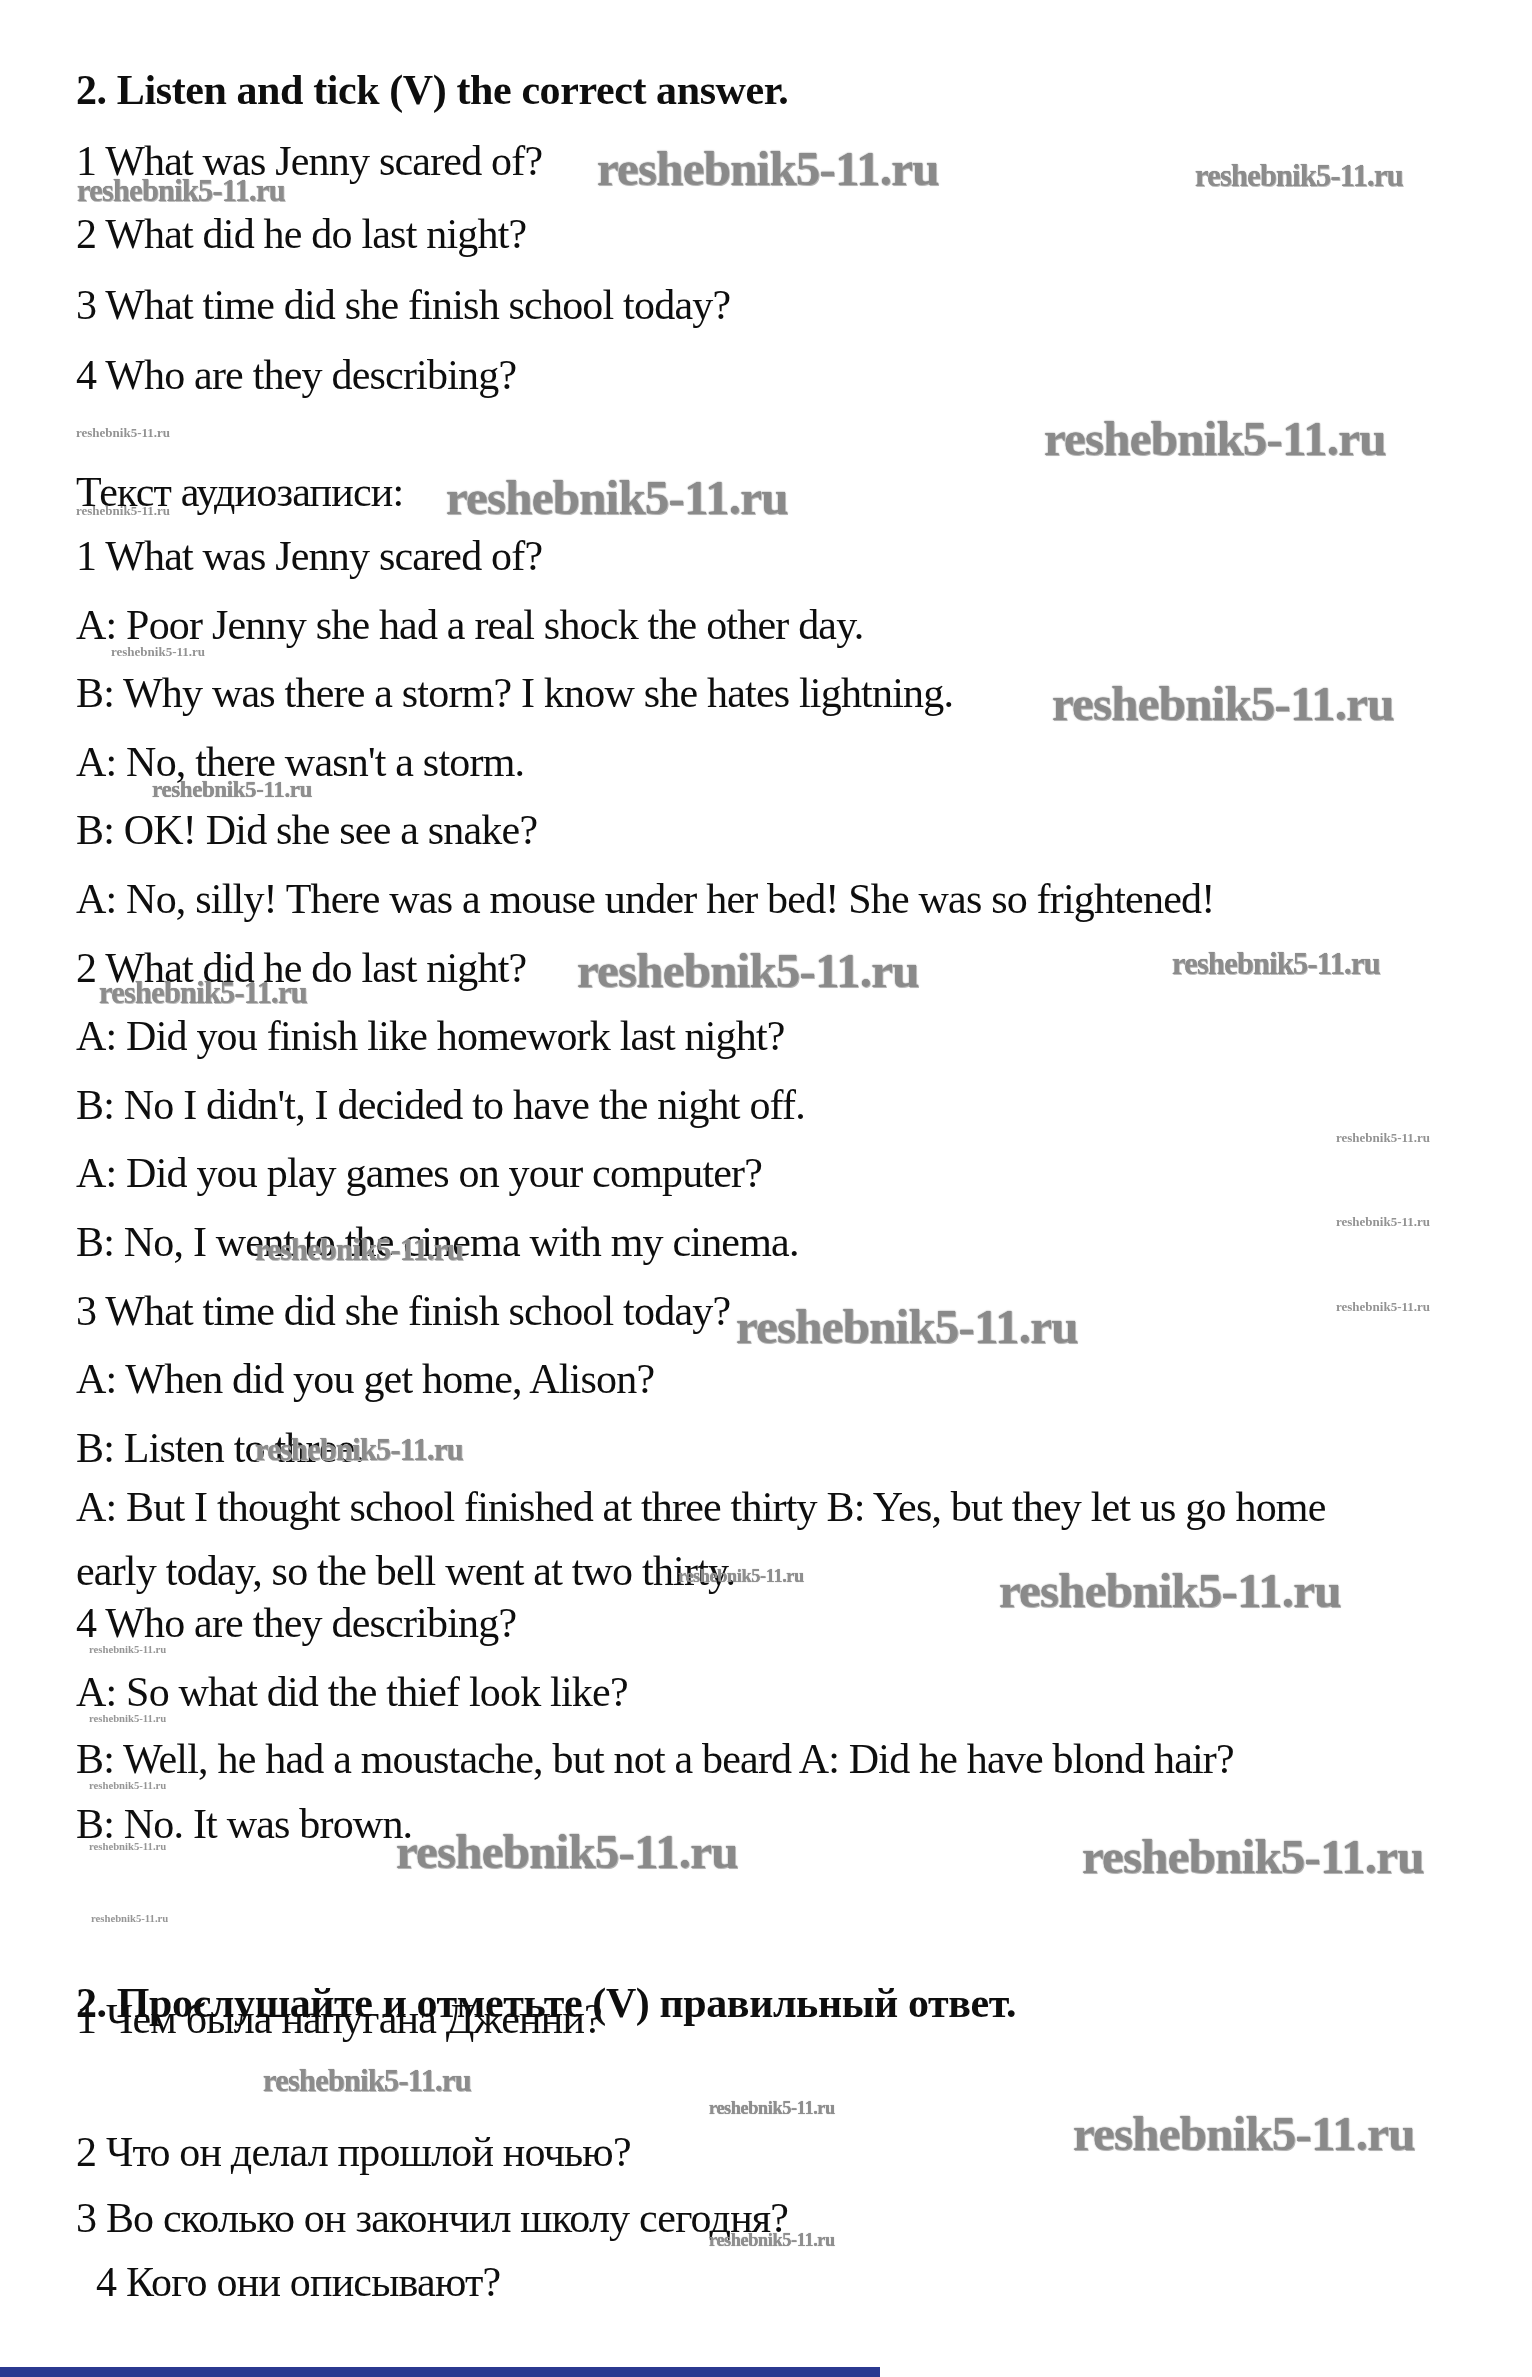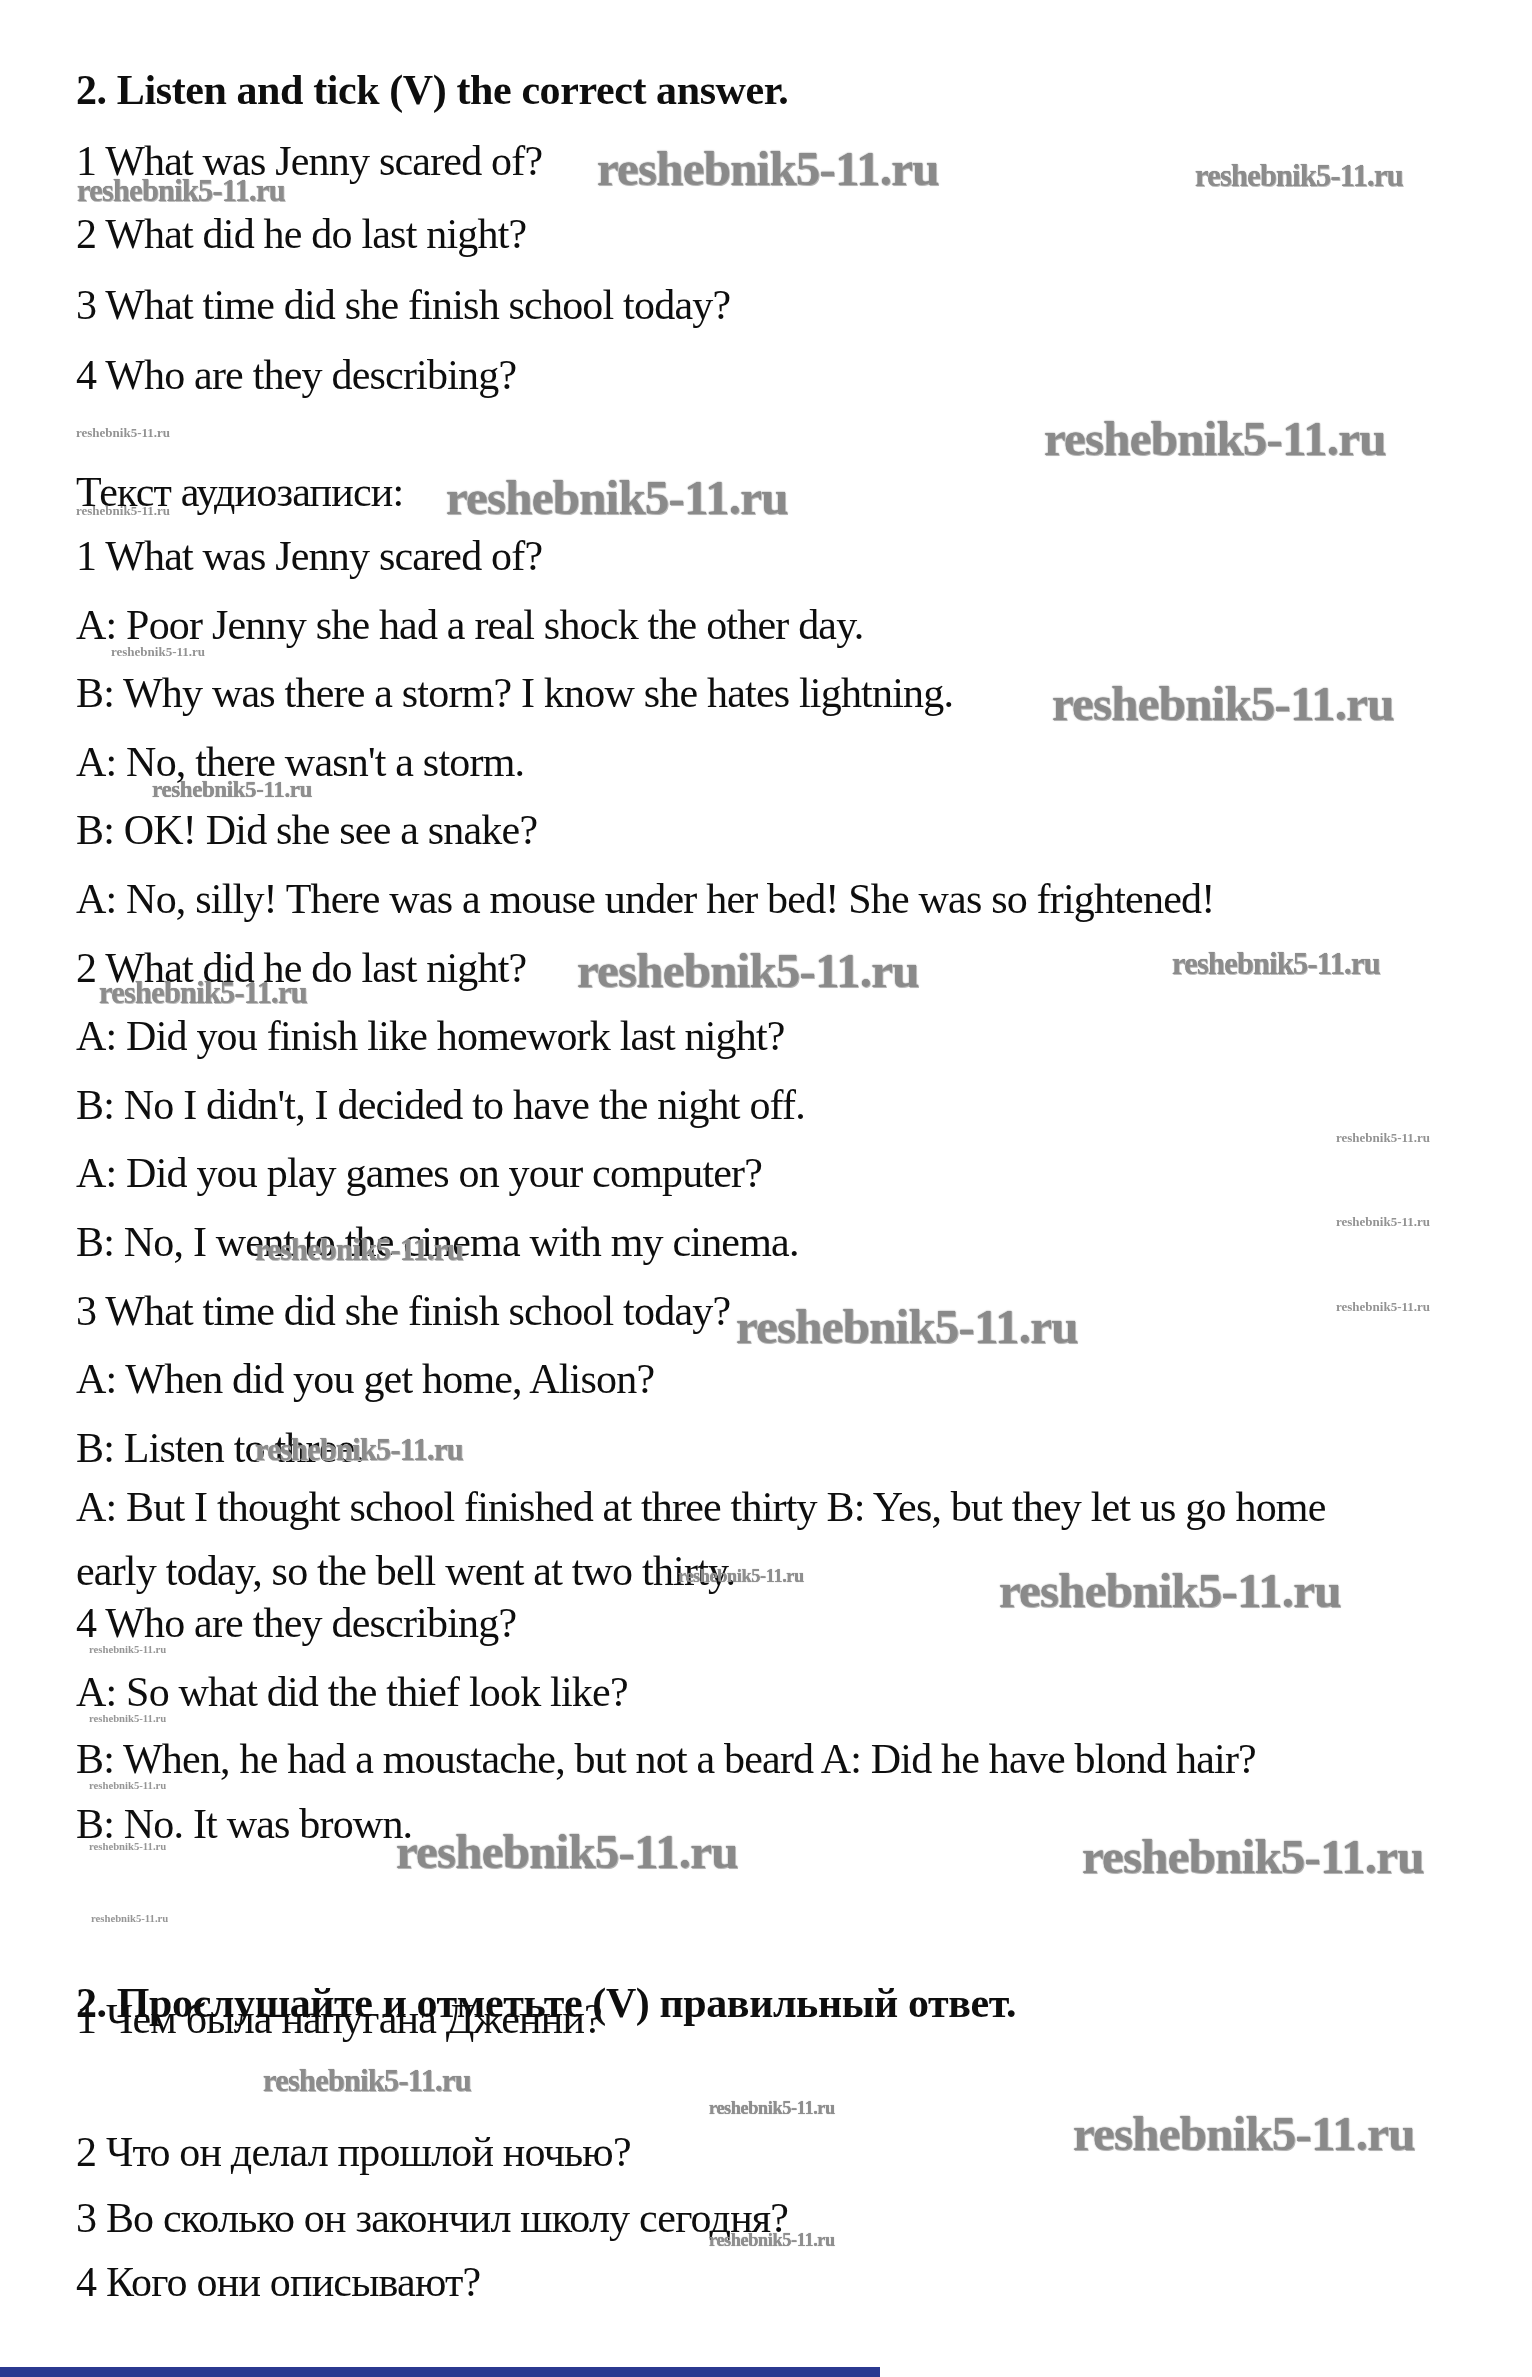--- a/index.html
+++ b/index.html
@@ -75,31 +75,31 @@
       <div class="line" style="top: 1081px;">B: No I didn't, I decided to have the night off.</div>
       <div class="line" style="top: 1149px;">A: Did you play games on your computer?</div>
       <div class="line" style="top: 1218px;">B: No, I went to the cinema with my cinema.</div>
       <div class="line" style="top: 1287px;">3 What time did she finish school today?</div>
       <div class="line" style="top: 1355px;">A: When did you get home, Alison?</div>
       <div class="line" style="top: 1424px;">B: Listen to three.</div>
       <div class="line" style="top: 1483px;">A: But I thought school finished at three thirty B: Yes, but they let us go home</div>
       <div class="line" style="top: 1547px;">early today, so the bell went at two thirty.</div>
       <div class="line" style="top: 1599px;">4 Who are they describing?</div>
       <div class="line" style="top: 1668px;">A: So what did the thief look like?</div>
-      <div class="line" style="top: 1735px;">B: When, he had a moustache, but not a beard A: Did he have blond hair?</div>
+      <div class="line" style="top: 1735px;">B: Well, he had a moustache, but not a beard A: Did he have blond hair?</div>
       <div class="line" style="top: 1800px;">B: No. It was brown.</div>
     </div>
 
   <div class="line bold" style="top:1979px">2. Прослушайте и отметьте (V) правильный ответ.</div>
 
   <div id="ru-questions">
       <div class="line" style="top: 1995px;">1 Чем была напугана Дженни?</div>
       <div class="line" style="top: 2128px;">2 Что он делал прошлой ночью?</div>
       <div class="line" style="top: 2194px;">3 Во сколько он закончил школу сегодня?</div>
-      <div class="line" style="top: 2258px;">4 Кого они описывают?</div>
+      <div class="line" style="top: 2258px; margin-left: 20px;">4 Кого они описывают?</div>
     </div>
 
   <div id="watermarks">
       <span class="wm big" style="left: 597px; top: 142px;">reshebnik5-11.ru</span>
       <span class="wm med" style="left: 1195px; top: 159px;">reshebnik5-11.ru</span>
       <span class="wm med" style="left: 77px; top: 174px;">reshebnik5-11.ru</span>
       <span class="wm tiny" style="left: 76px; top: 425px;">reshebnik5-11.ru</span>
       <span class="wm big" style="left: 1044px; top: 412px;">reshebnik5-11.ru</span>
       <span class="wm big" style="left: 446px; top: 471px;">reshebnik5-11.ru</span>
       <span class="wm tiny" style="left: 76px; top: 503px;">reshebnik5-11.ru</span>

